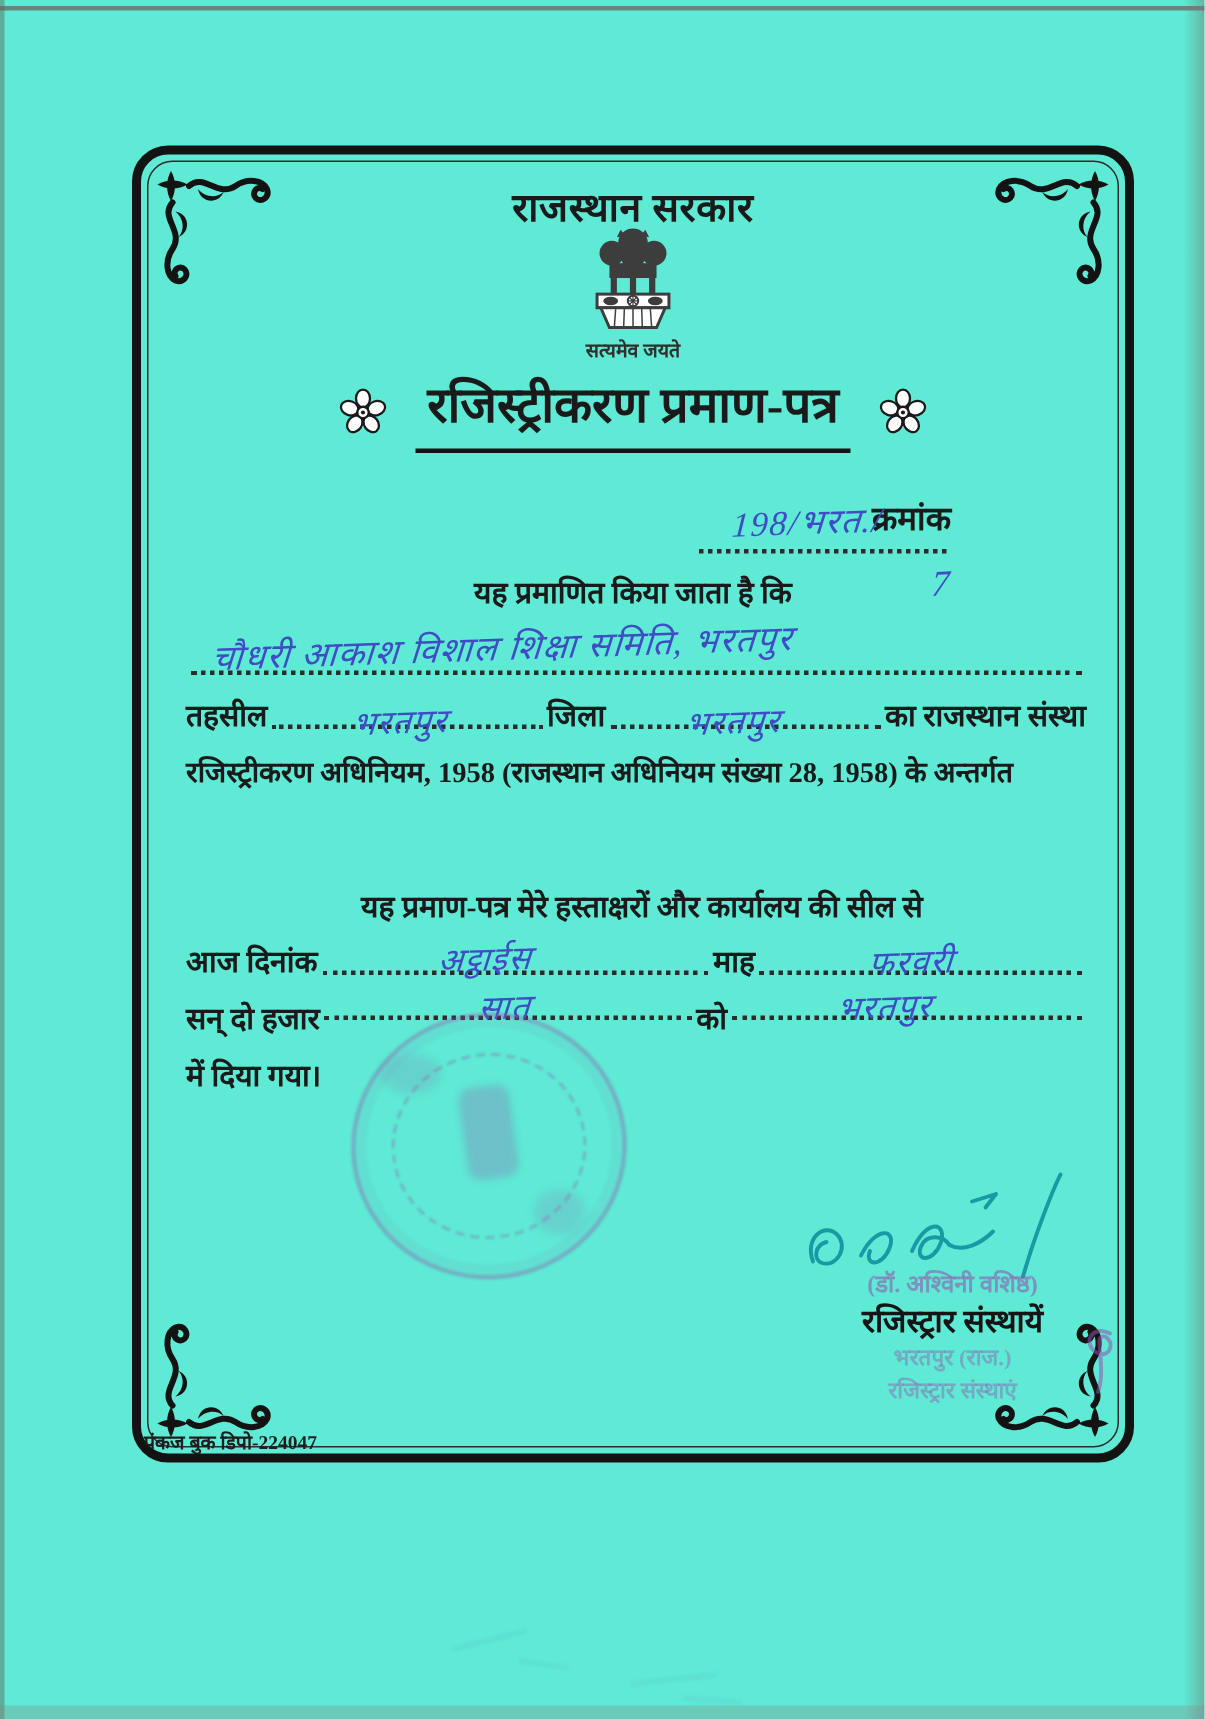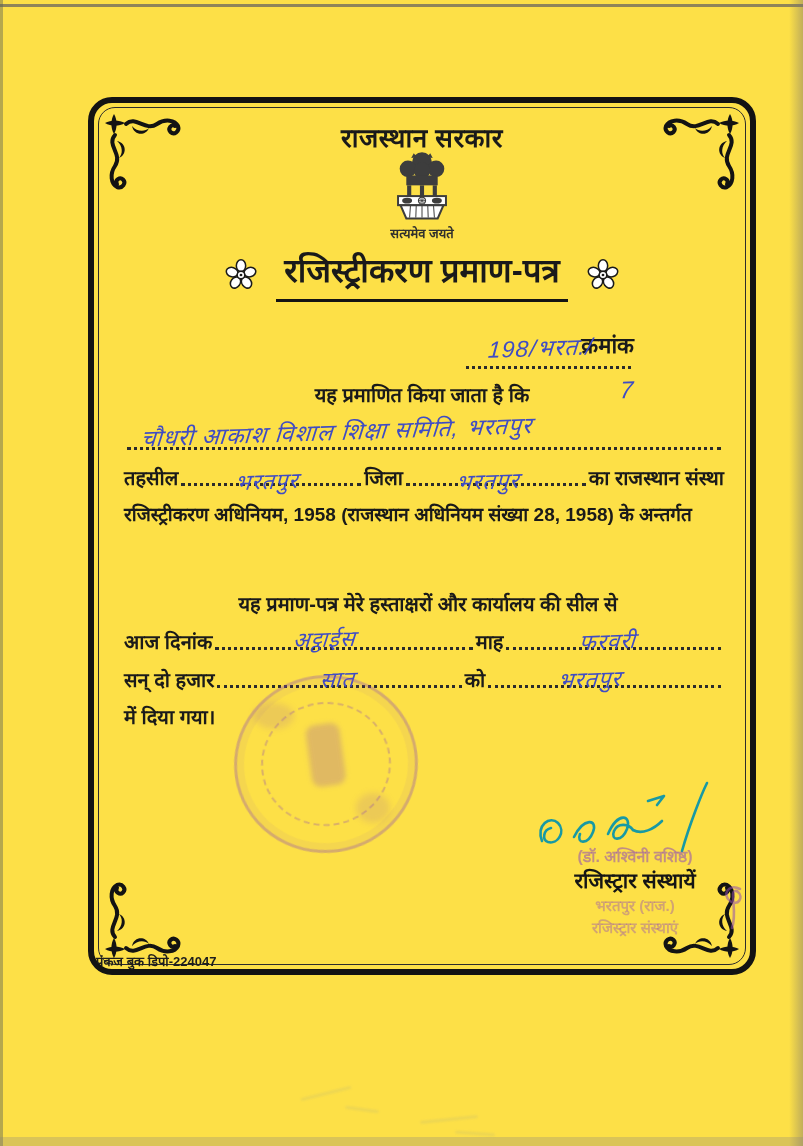--- a/index.html
+++ b/index.html
@@ -2,21 +2,21 @@
 <html><head>
 <meta charset="utf-8">
 <style>
   html,body{margin:0;padding:0;}
   body{
     width:803px;height:1146px;position:relative;overflow:hidden;
     background:#f6efec;
     font-family:"Liberation Sans","DejaVu Sans",sans-serif;
     color:#1a1a1a;
   }
-  .page{position:absolute;inset:0;background:#fde047;}
+  .page{position:absolute;inset:0;background:#5eead4;font-family:Liberation Serif, serif;}
   
   .edge-top{position:absolute;top:4px;left:0;right:0;height:3px;background:#6a675f;opacity:.75;}
   .edge-left{position:absolute;top:0;left:0;width:3px;bottom:0;background:rgba(95,100,85,.45);}
   .edge-right{position:absolute;top:0;right:0;bottom:0;width:14px;
     background:linear-gradient(to right,rgba(0,0,0,0),rgba(120,114,110,.45));}
   .edge-bottom{position:absolute;left:0;right:0;bottom:0;height:9px;background:rgba(140,134,128,.30);}
 
   
   .frame{
     position:absolute;left:88px;top:97px;width:656px;height:866px;
@@ -58,21 +58,21 @@
 
   .society-line{left:30px;right:26px;top:328px;height:26px;}
   .tehsil-row{left:30px;right:26px;top:360px;}
 
   .act-line1{position:absolute;left:30px;top:398px;font-size:19px;font-weight:700;white-space:nowrap;}
   .act-line2{position:absolute;left:30px;top:432px;font-size:19px;font-weight:700;white-space:nowrap;}
 
   .seal-line{position:absolute;top:487px;left:0;right:0;text-align:center;font-size:20px;font-weight:700;margin-left:12px;}
 
   .date-row{left:30px;right:26px;top:524px;}
-  .year-row{left:30px;right:26px;top:562px;}
+  .year-row{left:30px;right:26px;top:562px;align-items:center;}
   .closing-line{position:absolute;left:30px;top:600px;font-size:20px;font-weight:700;}
 
   
   .stamp{
     position:absolute;left:140px;top:572px;width:178px;height:172px;border-radius:50%;
     border:3px solid rgba(148,84,170,.38);
     box-shadow:inset 0 0 0 7px rgba(148,84,170,.07);
     filter:blur(.6px);transform:rotate(-8deg);
   }
   .stamp::before{

